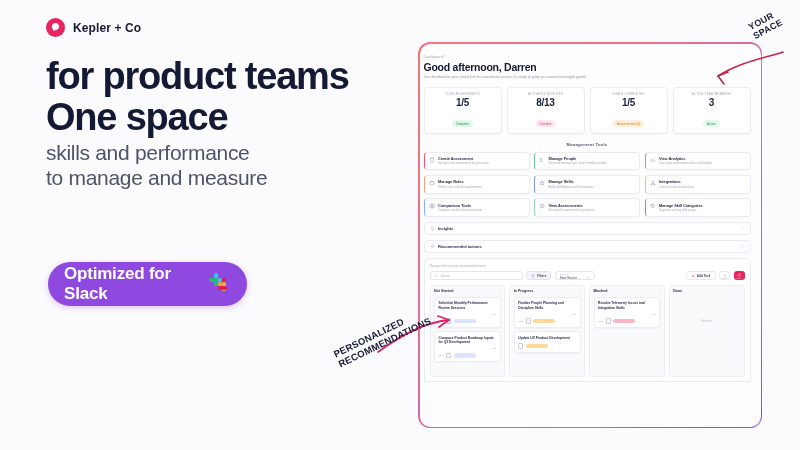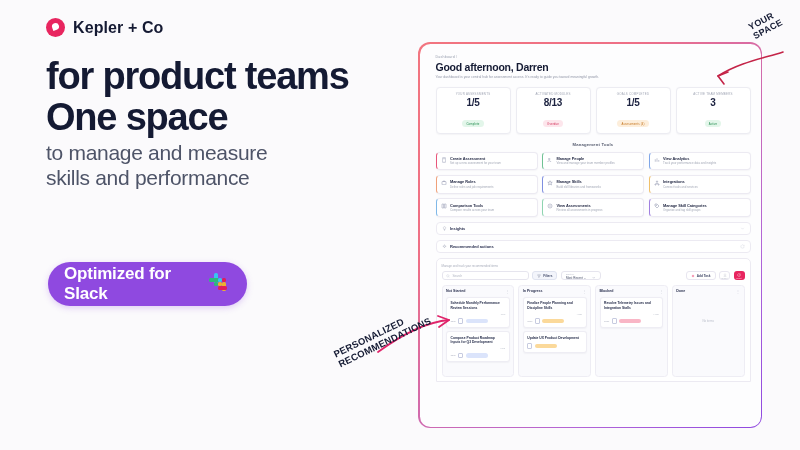--- a/index.html
+++ b/index.html
@@ -13,21 +13,21 @@
   .left { position:absolute; left:0; top:0; width:420px; height:450px; }
   .logo-row { position:absolute; left:46px; top:18px; display:flex; align-items:center; gap:8px; }
   .logo-mark {
     width:19px; height:19px; border-radius:50%;
     background:#e8255f; position:relative; flex:none;
   }
   .logo-mark:after {
     content:""; position:absolute; left:6px; top:5px; width:7px; height:7px;
     border-radius:50% 50% 50% 0; background:#fff; transform:rotate(-20deg);
   }
-  .logo-text { font-size:16px; font-weight:700; color:#151a33; letter-spacing:.1px; }
+  .logo-text { font-size:12px; font-weight:700; color:#151a33; letter-spacing:.1px; }
   .headline {
     position:absolute; left:46px; top:56px; width:370px;
     font-size:38px; line-height:41px; font-weight:700;
     color:#141a33; letter-spacing:-1.2px;
   }
   .subhead {
     position:absolute; left:46px; top:140px; width:330px;
     font-size:21px; line-height:25px; font-weight:400;
     color:#4e5468; letter-spacing:-.3px;
   }
@@ -52,21 +52,21 @@
   
   .dash-wrap { position:absolute; left:418px; top:42px; width:344px; height:386px; }
   .dash-border {
     position:absolute; inset:0; border-radius:12px; padding:1.5px;
     background:linear-gradient(135deg,#f2757f 0%,#ee6f86 30%,#b265d8 75%,#8f49e0 100%);
   }
   .dash {
     position:absolute; inset:1.5px; border-radius:10.5px; background:#fdfdfe;
     overflow:hidden;
   }
-  .dash-inner { padding:11px 10px 0 16px; }
+  .dash-inner { padding:11px 10px 0 4px; }
 
   .crumb { font-size:3.6px; color:#9aa0b0; letter-spacing:.2px; margin-bottom:2px; }
   .greet { font-size:10.5px; font-weight:700; color:#141a33; letter-spacing:-.25px; }
   .greet-sub { font-size:3.4px; color:#9297a8; margin-top:2.5px; line-height:4.6px; }
 
   
   .stats { display:flex; gap:5px; margin-top:7px; }
   .stat {
     flex:1; background:#fff; border:.7px solid #ececf2; border-radius:4px;
     padding:4px 3px 4px; text-align:center;
@@ -191,22 +191,22 @@
     <span class="logo-mark"></span>
     <span class="logo-text">Kepler + Co</span>
   </div>
 
   <div class="headline">
     <div>for product teams</div>
     <div>One space</div>
   </div>
 
   <div class="subhead">
+    <div>skills and performance</div>
     <div>to manage and measure</div>
-    <div>skills and performance</div>
   </div>
 
   <div class="slack-pill">
     <span class="label">Optimized for Slack</span>
     <span class="slack-logo">
       <i class="sk-a"></i>
         <i class="sk-b"></i>
         <i class="sk-c"></i>
         <i class="sk-d"></i>
       <i class="sk-e"></i>

